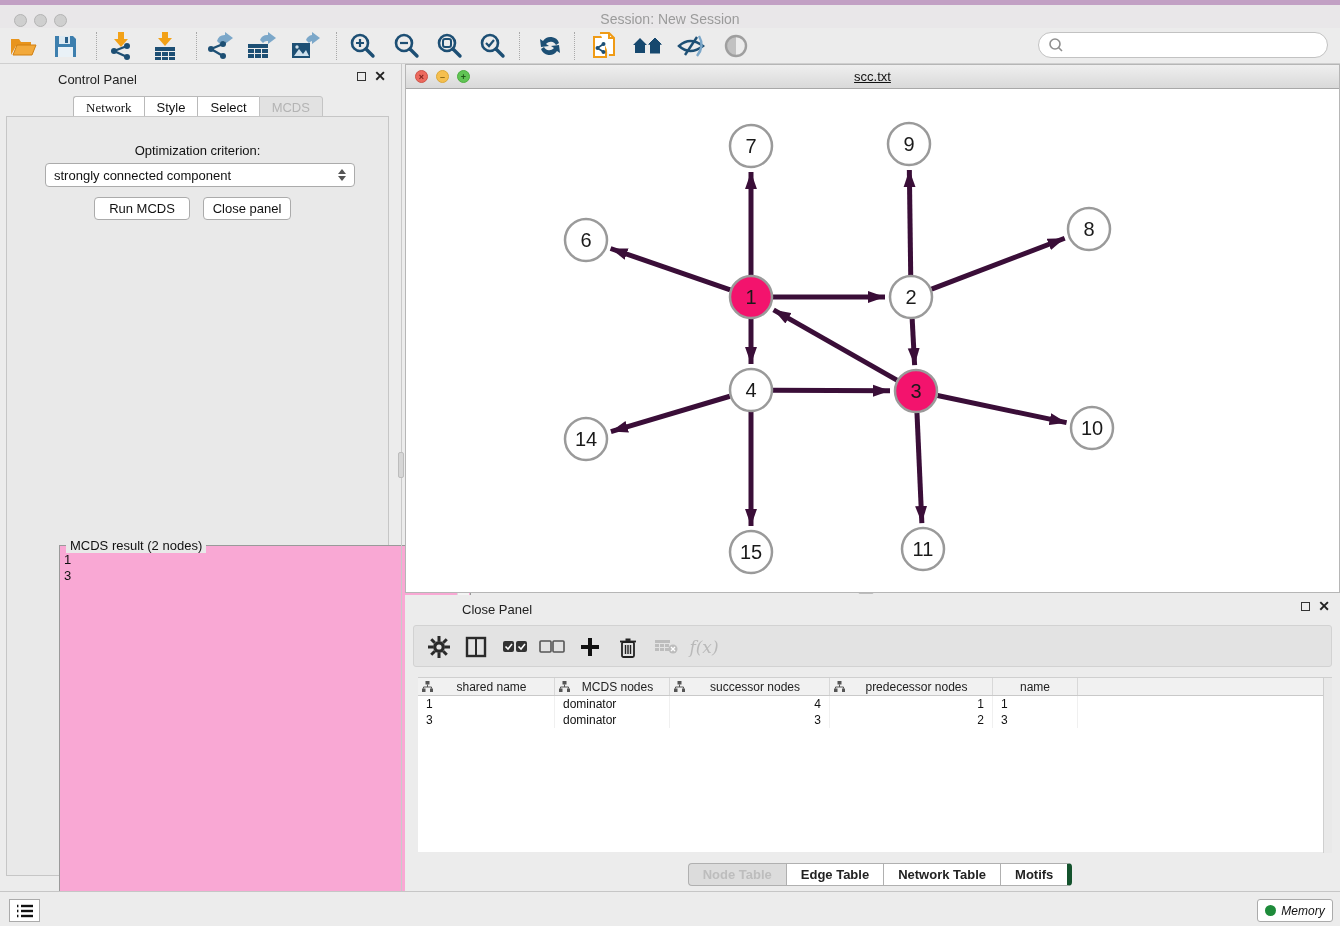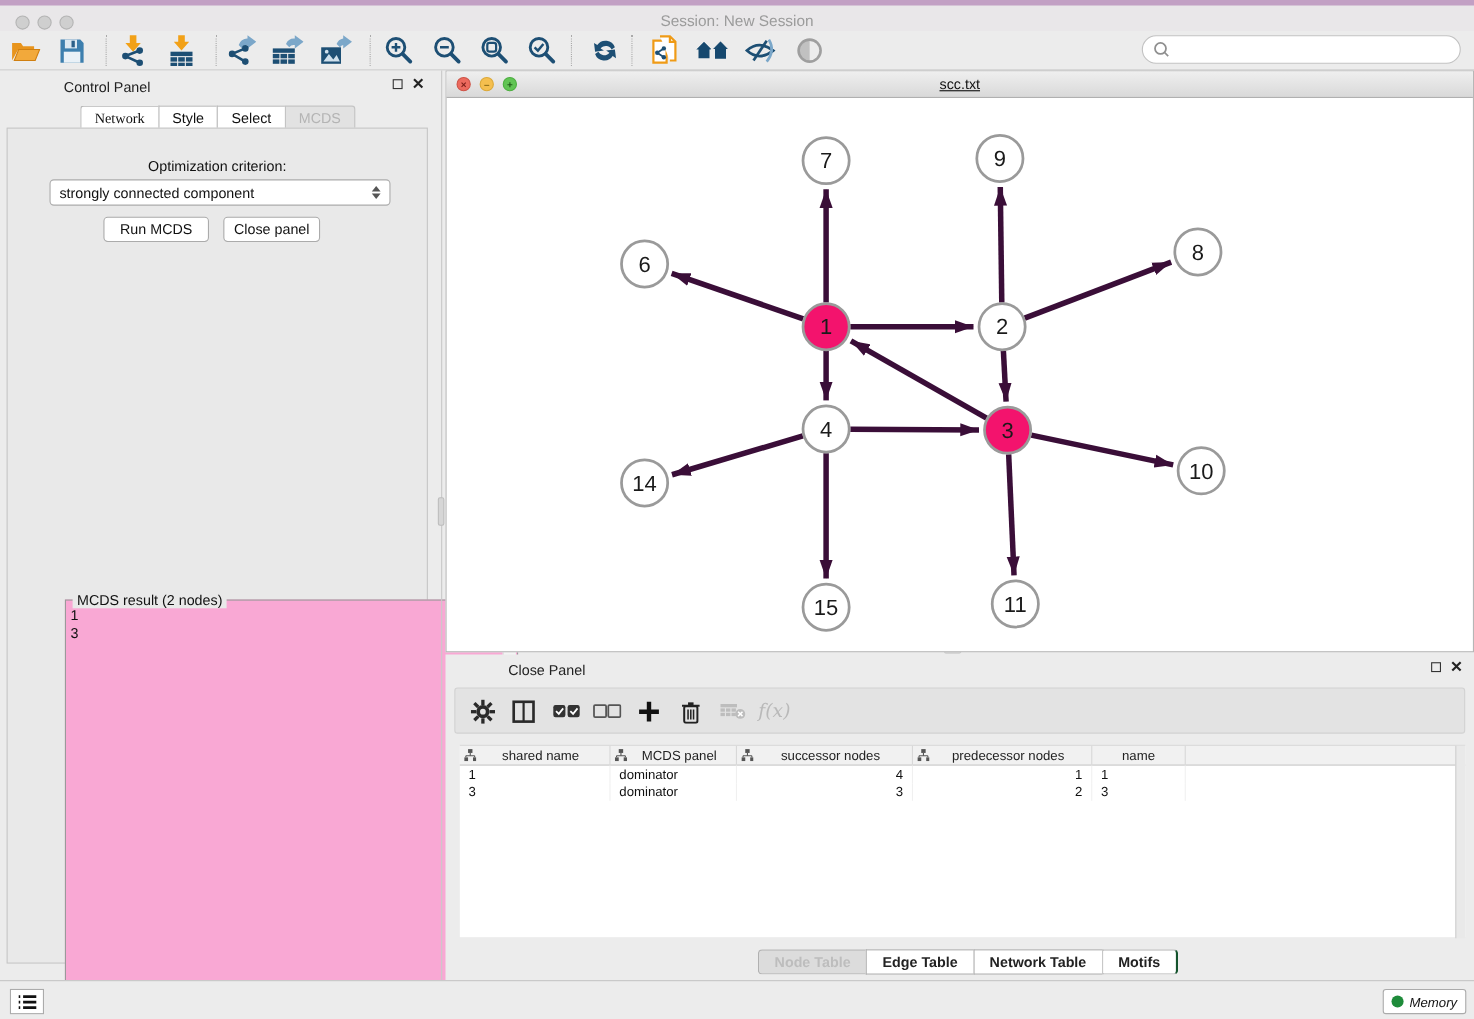--- a/index.html
+++ b/index.html
@@ -87,21 +87,21 @@
   .th .th-label { flex:1; text-align:center; }
   .tr { display:flex; height:16px; }
   .td { font-size:12px; color:#111; padding:0 8px; border-right:1px solid #f0f0f0; line-height:16px; }
   .ralign { text-align:right; }
   #table-vscroll { position:absolute; right:0px; top:0px; width:9px; height:175px;
     background:#e9e9e9; border-left:1px solid #cfcfcf; }
   #tp-tabs { position:absolute; left:0; top:268px; width:100%; display:flex; justify-content:center; }
   .tp-tab { font-size:13px; font-weight:bold; padding:3px 14px; background:#fff;
     border:1px solid #b0b0b0; border-right:none; color:#222; }
   .tp-tab:first-child { border-radius:4px 0 0 4px;margin-left:15px; }
-  .tp-tab:last-child { border-right:2px solid #14532d; border-radius:0 4px 4px 0; }
+  .tp-tab:last-child { border-right:5px solid #14532d; border-radius:0 4px 4px 0; }
   .tp-tab.disabled-active { background:#dcdcdc; color:#bdbdbd; }
 
   
   #status-bar { position:absolute; left:0; top:891px; width:1340px; height:35px;
     background:#ececec; border-top:1px solid #c6c6c6; }
   #list-btn { position:absolute; left:9px; top:7px; width:31px; height:23px; background:#fff;
     border:1px solid #ababab; display:flex; align-items:center; justify-content:center; }
   #memory-btn { position:absolute; right:7px; top:7px; width:76px; height:23px; background:#fff;
     border:1px solid #ababab; border-radius:3px; display:flex; align-items:center;
     justify-content:center; gap:5px; font-size:12px; color:#111;font-style:italic; }
@@ -447,21 +447,21 @@
         <div class="th" style="width: 115px;">
           <svg width="11" height="11" viewBox="0 0 11 11">
             <rect x="3.5" y="0" width="4" height="3.5" fill="#555"></rect>
             <line x1="5.5" y1="3.5" x2="5.5" y2="6" stroke="#555"></line>
             <line x1="1.5" y1="6" x2="9.5" y2="6" stroke="#555"></line>
             <line x1="1.5" y1="6" x2="1.5" y2="7.5" stroke="#555"></line>
             <line x1="9.5" y1="6" x2="9.5" y2="7.5" stroke="#555"></line>
             <rect x="0" y="7.5" width="3.5" height="3.5" fill="#555"></rect>
             <rect x="8" y="7.5" width="3" height="3.5" fill="#555"></rect>
           </svg>
-          <span class="th-label">MCDS panel</span>
+          <span class="th-label">MCDS nodes</span>
         </div>
         <div class="th" style="width: 160px;">
           <svg width="11" height="11" viewBox="0 0 11 11">
             <rect x="3.5" y="0" width="4" height="3.5" fill="#555"></rect>
             <line x1="5.5" y1="3.5" x2="5.5" y2="6" stroke="#555"></line>
             <line x1="1.5" y1="6" x2="9.5" y2="6" stroke="#555"></line>
             <line x1="1.5" y1="6" x2="1.5" y2="7.5" stroke="#555"></line>
             <line x1="9.5" y1="6" x2="9.5" y2="7.5" stroke="#555"></line>
             <rect x="0" y="7.5" width="3.5" height="3.5" fill="#555"></rect>
             <rect x="8" y="7.5" width="3" height="3.5" fill="#555"></rect>

